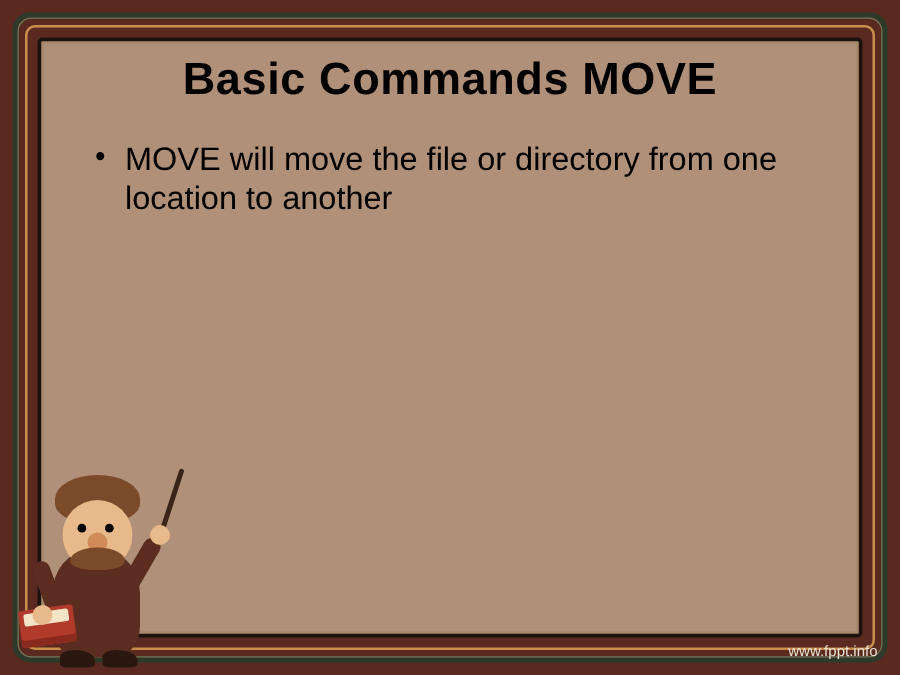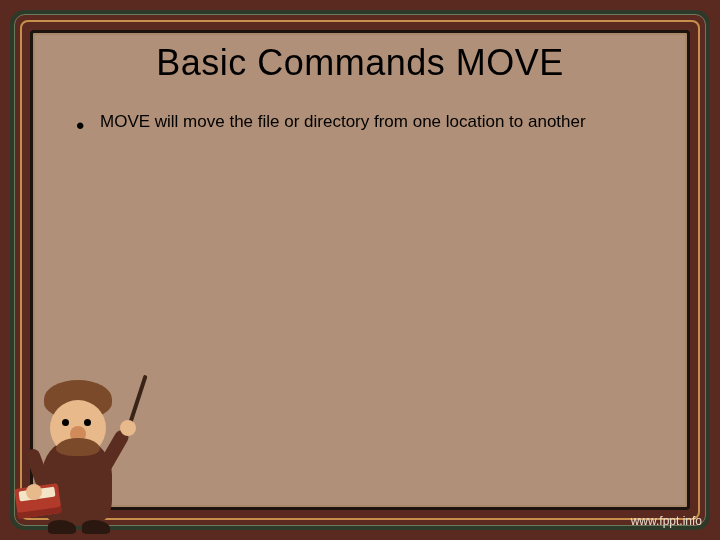--- a/index.html
+++ b/index.html
@@ -46,34 +46,34 @@
     border-radius: 4px;
     box-shadow: inset 0 0 0 2px #a88868;
   }
   .content {
     position: absolute;
     inset: 30px;
     padding: 8px 28px 18px 28px;
   }
   .title {
     font-size: 36px;
-    font-weight: 400;
+    font-weight: 700;
     text-align: center;
     color: #000;
     margin-top: 4px;
     margin-bottom: 28px;
     letter-spacing: 0.5px;
   }
   .bullets {
     list-style: none;
     padding-left: 22px;
   }
   .bullets li {
     position: relative;
-    font-size: 17px;
+    font-size: 26px;
     line-height: 1.2;
     color: #000;
     margin-bottom: 44px;
     padding-left: 20px;
   }
   .bullets li::before {
     content: "•";
     position: absolute;
     left: -4px;
     top: 0;

